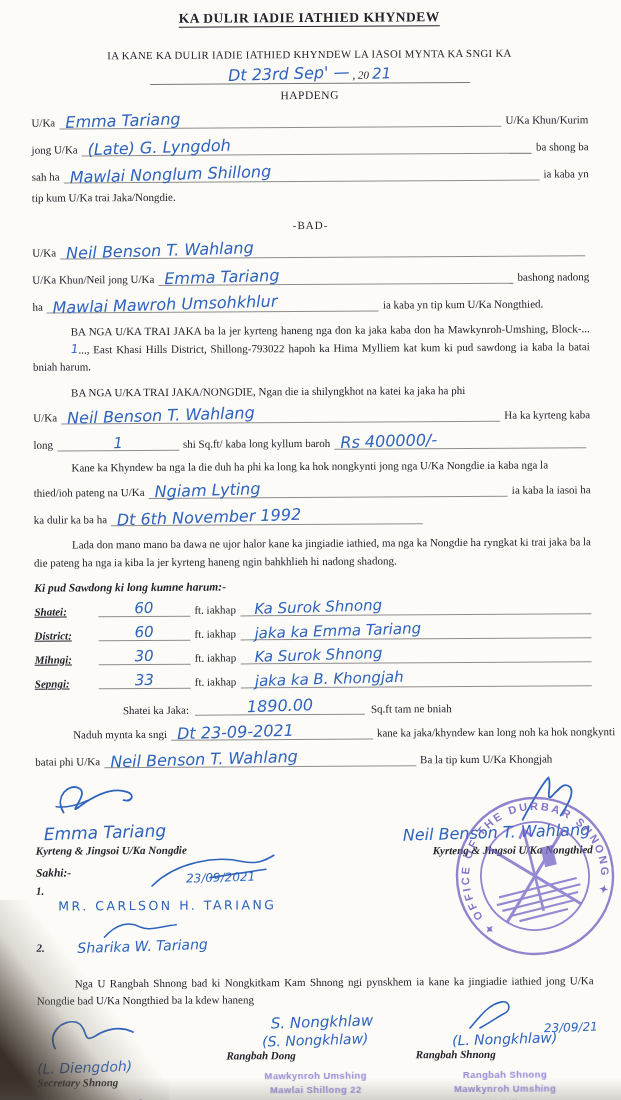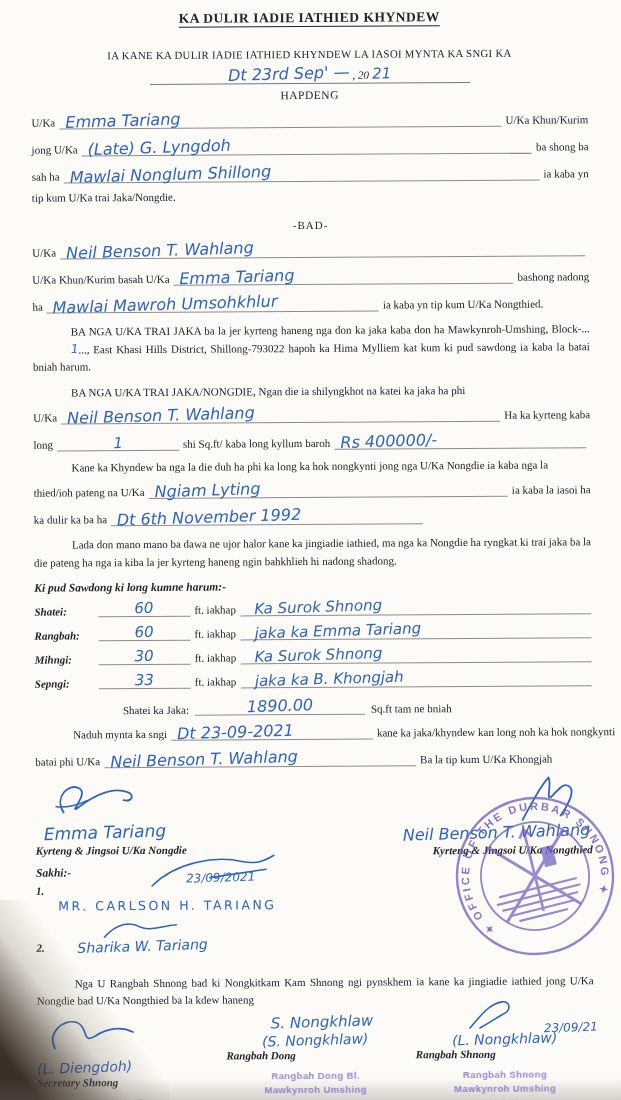--- a/index.html
+++ b/index.html
@@ -21,21 +21,21 @@
   .fline .lab{white-space:nowrap;padding-bottom:1px;}
   .blank{flex:1;border-bottom:1px solid #8d8d8d;margin:0 4px;padding:0 6px;min-height:14px;
          white-space:nowrap;overflow:visible;}
   .blank .hw{position:relative;top:1px;}
   .indent{ text-indent:38px;text-align:right;}
   p.body{font-size:11px;line-height:1.58;text-align:justify;margin:10px 0 0 0;}
   .bad{ text-align:center;font-size:11px;margin-top:14px;letter-spacing:1px;}
   .bih{font-weight:bold;font-style:italic;}
   .bhead{font-weight:bold;font-style:italic;font-size:11.5px;margin-top:10px;}
   .brow{display:flex;align-items:flex-end;font-size:11px;margin-top:8px;}
-  .brow .blab{width:64px;font-weight:bold;font-style:italic;}
+  .brow .blab{width:64px;font-weight:bold;font-style:italic;text-decoration:underline;}
   .brow .bfeet{width:92px;border-bottom:1px solid #8d8d8d;text-align:center;}
   .brow .bunit{white-space:nowrap;padding:0 4px 1px 4px;}
   .brow .bdesc{flex:1;border-bottom:1px solid #8d8d8d;padding-left:14px;}
   .area{display:flex;align-items:flex-end;font-size:11px;margin:10px 0 0 88px;}
   .area .ablank{width:170px;border-bottom:1px solid #8d8d8d;text-align:center;margin:0 6px;}
   .sigzone{display:flex;justify-content:space-between;margin-top:8px;}
   .sigcol{width:46%;}
   .scribble{display:block;}
   .signame{font-size:17px;margin:-6px 0 0 8px;}
   .sigcap{font-weight:bold;font-style:italic;font-size:11px;margin-top:2px;}
@@ -94,21 +94,21 @@
     </div>
     <p class="body" style="margin-top:6px">tip kum U/Ka trai Jaka/Nongdie.</p>
 
     <div class="bad">-BAD-</div>
 
     <div class="fline">
       <span class="lab">U/Ka</span>
       <span class="blank"><span class="hw hwbig">Neil Benson T. Wahlang</span></span>
     </div>
     <div class="fline">
-      <span class="lab">U/Ka Khun/Kurim basah U/Ka</span>
+      <span class="lab">U/Ka Khun/Neil jong U/Ka</span>
       <span class="blank"><span class="hw hwbig">Emma Tariang</span></span>
       <span class="lab">bashong nadong</span>
     </div>
     <div class="fline">
       <span class="lab">ha</span>
       <span class="blank" style="flex:0 0 320px"><span class="hw hwbig">Mawlai Mawroh Umsohkhlur</span></span>
       <span class="lab">ia kaba yn tip kum U/Ka Nongthied.</span>
     </div>
 
     <p class="body indent"><span>BA NGA U/KA TRAI JAKA ba la jer kyrteng haneng nga don ka jaka kaba don ha Mawkynroh-Umshing, Block-...</span><span class="hw hwsm">1</span><span>..., East Khasi Hills District, Shillong-793022 hapoh ka Hima Mylliem kat kum ki pud sawdong ia kaba la batai bniah harum.</span></p>
@@ -142,21 +142,21 @@
 
     <div class="bhead">Ki pud Sawdong ki long kumne harum:-</div>
 
     <div class="brow">
       <span class="blab">Shatei:</span>
       <span class="bfeet"><span class="hw">60</span></span>
       <span class="bunit">ft. iakhap</span>
       <span class="bdesc"><span class="hw">Ka Surok Shnong</span></span>
     </div>
     <div class="brow">
-      <span class="blab">Rangbah:</span>
+      <span class="blab">District:</span>
       <span class="bfeet"><span class="hw">60</span></span>
       <span class="bunit">ft. iakhap</span>
       <span class="bdesc"><span class="hw">jaka ka Emma Tariang</span></span>
     </div>
     <div class="brow">
       <span class="blab">Mihngi:</span>
       <span class="bfeet"><span class="hw">30</span></span>
       <span class="bunit">ft. iakhap</span>
       <span class="bdesc"><span class="hw">Ka Surok Shnong</span></span>
     </div>
@@ -233,21 +233,20 @@
         <div class="stamp-ink">
           <div>Secretary Shnong</div>
 
         </div>
       </div>
       <div class="ocol" style="text-align:center">
         <div class="hw osig">S. Nongkhlaw</div>
         <div class="hw oname">(S. Nongkhlaw)</div>
         <div class="otitle" style="text-align:left">Rangbah Dong</div>
         <div class="stamp-ink">
-          <div>Rangbah Dong Bl.</div>
           <div>Mawkynroh Umshing</div>
           <div>Mawlai Shillong 22</div>
         </div>
       </div>
       <div class="ocol" style="text-align:center">
         <div class="odate">
           <svg width="80" height="34" viewBox="0 0 80 34">
             <path d="M10 30 C22 16 30 6 42 4 C50 3 52 12 44 16 C36 20 28 26 20 30" fill="none" stroke="#2e64bd" stroke-width="1.6" stroke-linecap="round"></path>
           </svg>
           <span class="hw hwsm">23/09/21</span>

